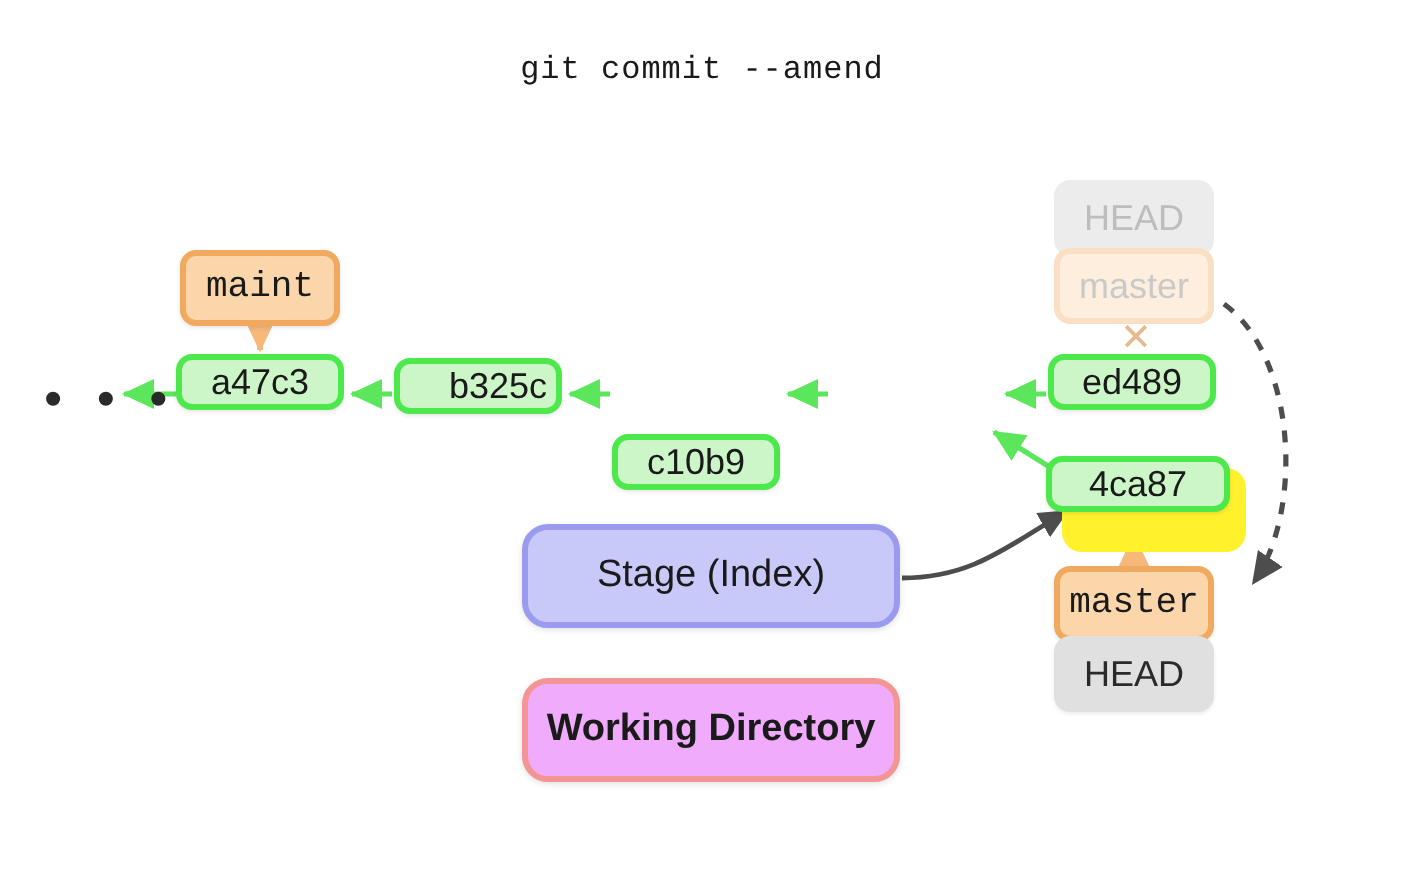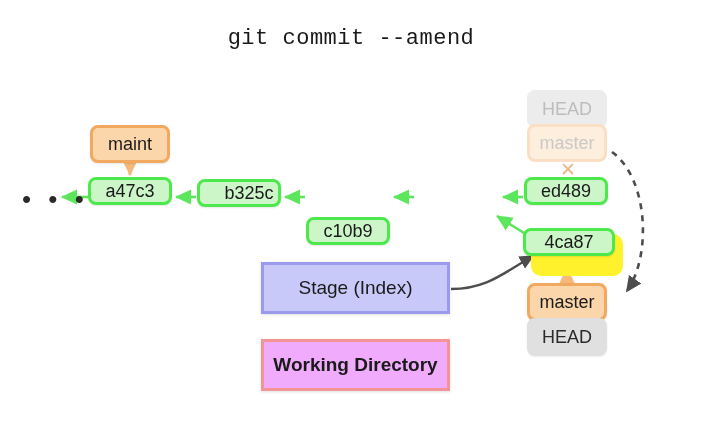--- a/index.html
+++ b/index.html
@@ -15,21 +15,21 @@
     overflow: hidden;
     font-family: "Liberation Sans", sans-serif;
   }
   #title {
     position: absolute;
     left: 0;
     top: 26px;
     width: 702px;
     text-align: center;
     font-family: "Liberation Mono", "DejaVu Sans Mono", monospace;
-    font-size: 22px;
+    font-size: 16px;
     color: #1a1a1a;
     letter-spacing: 0.5px;
   }
   .node {
     position: absolute;
     box-sizing: border-box;
     display: flex;
     align-items: center;
     justify-content: center;
     font-size: 18px;
@@ -46,20 +46,21 @@
     height: 28px;
     box-shadow: 0 1px 2px rgba(0,0,0,0.10);
   }
   .commit.wide { width: 92px; }
   .ref-orange {
     background: #fcd6ab;
     border-color: #f0a95e;
     width: 80px;
     height: 38px;
     box-shadow: 0 1px 2px rgba(0,0,0,0.10);
+    font-family: Liberation Mono, monospace;
   }
   .ref-gray {
     background: #e0e0e0;
     border-color: #e0e0e0;
     width: 80px;
     height: 38px;
     color: #2a2a2a;
     box-shadow: 0 1px 2px rgba(0,0,0,0.08);
   }
   .faded-head {
@@ -75,21 +76,21 @@
     color: #c9c9c9;
     width: 80px;
     height: 38px;
   }
   .bigbox {
     position: absolute;
     box-sizing: border-box;
     display: flex;
     align-items: center;
     justify-content: center;
-    border-radius: 0;
+    border-radius: 13px;
     border-style: solid;
     border-width: 3px;
     font-size: 19px;
     color: #1a1a1a;
     box-shadow: 0 1px 3px rgba(0,0,0,0.12);
   }
   .stage {
     background: #c9c9f9;
     border-color: #9a9aee;
   }

